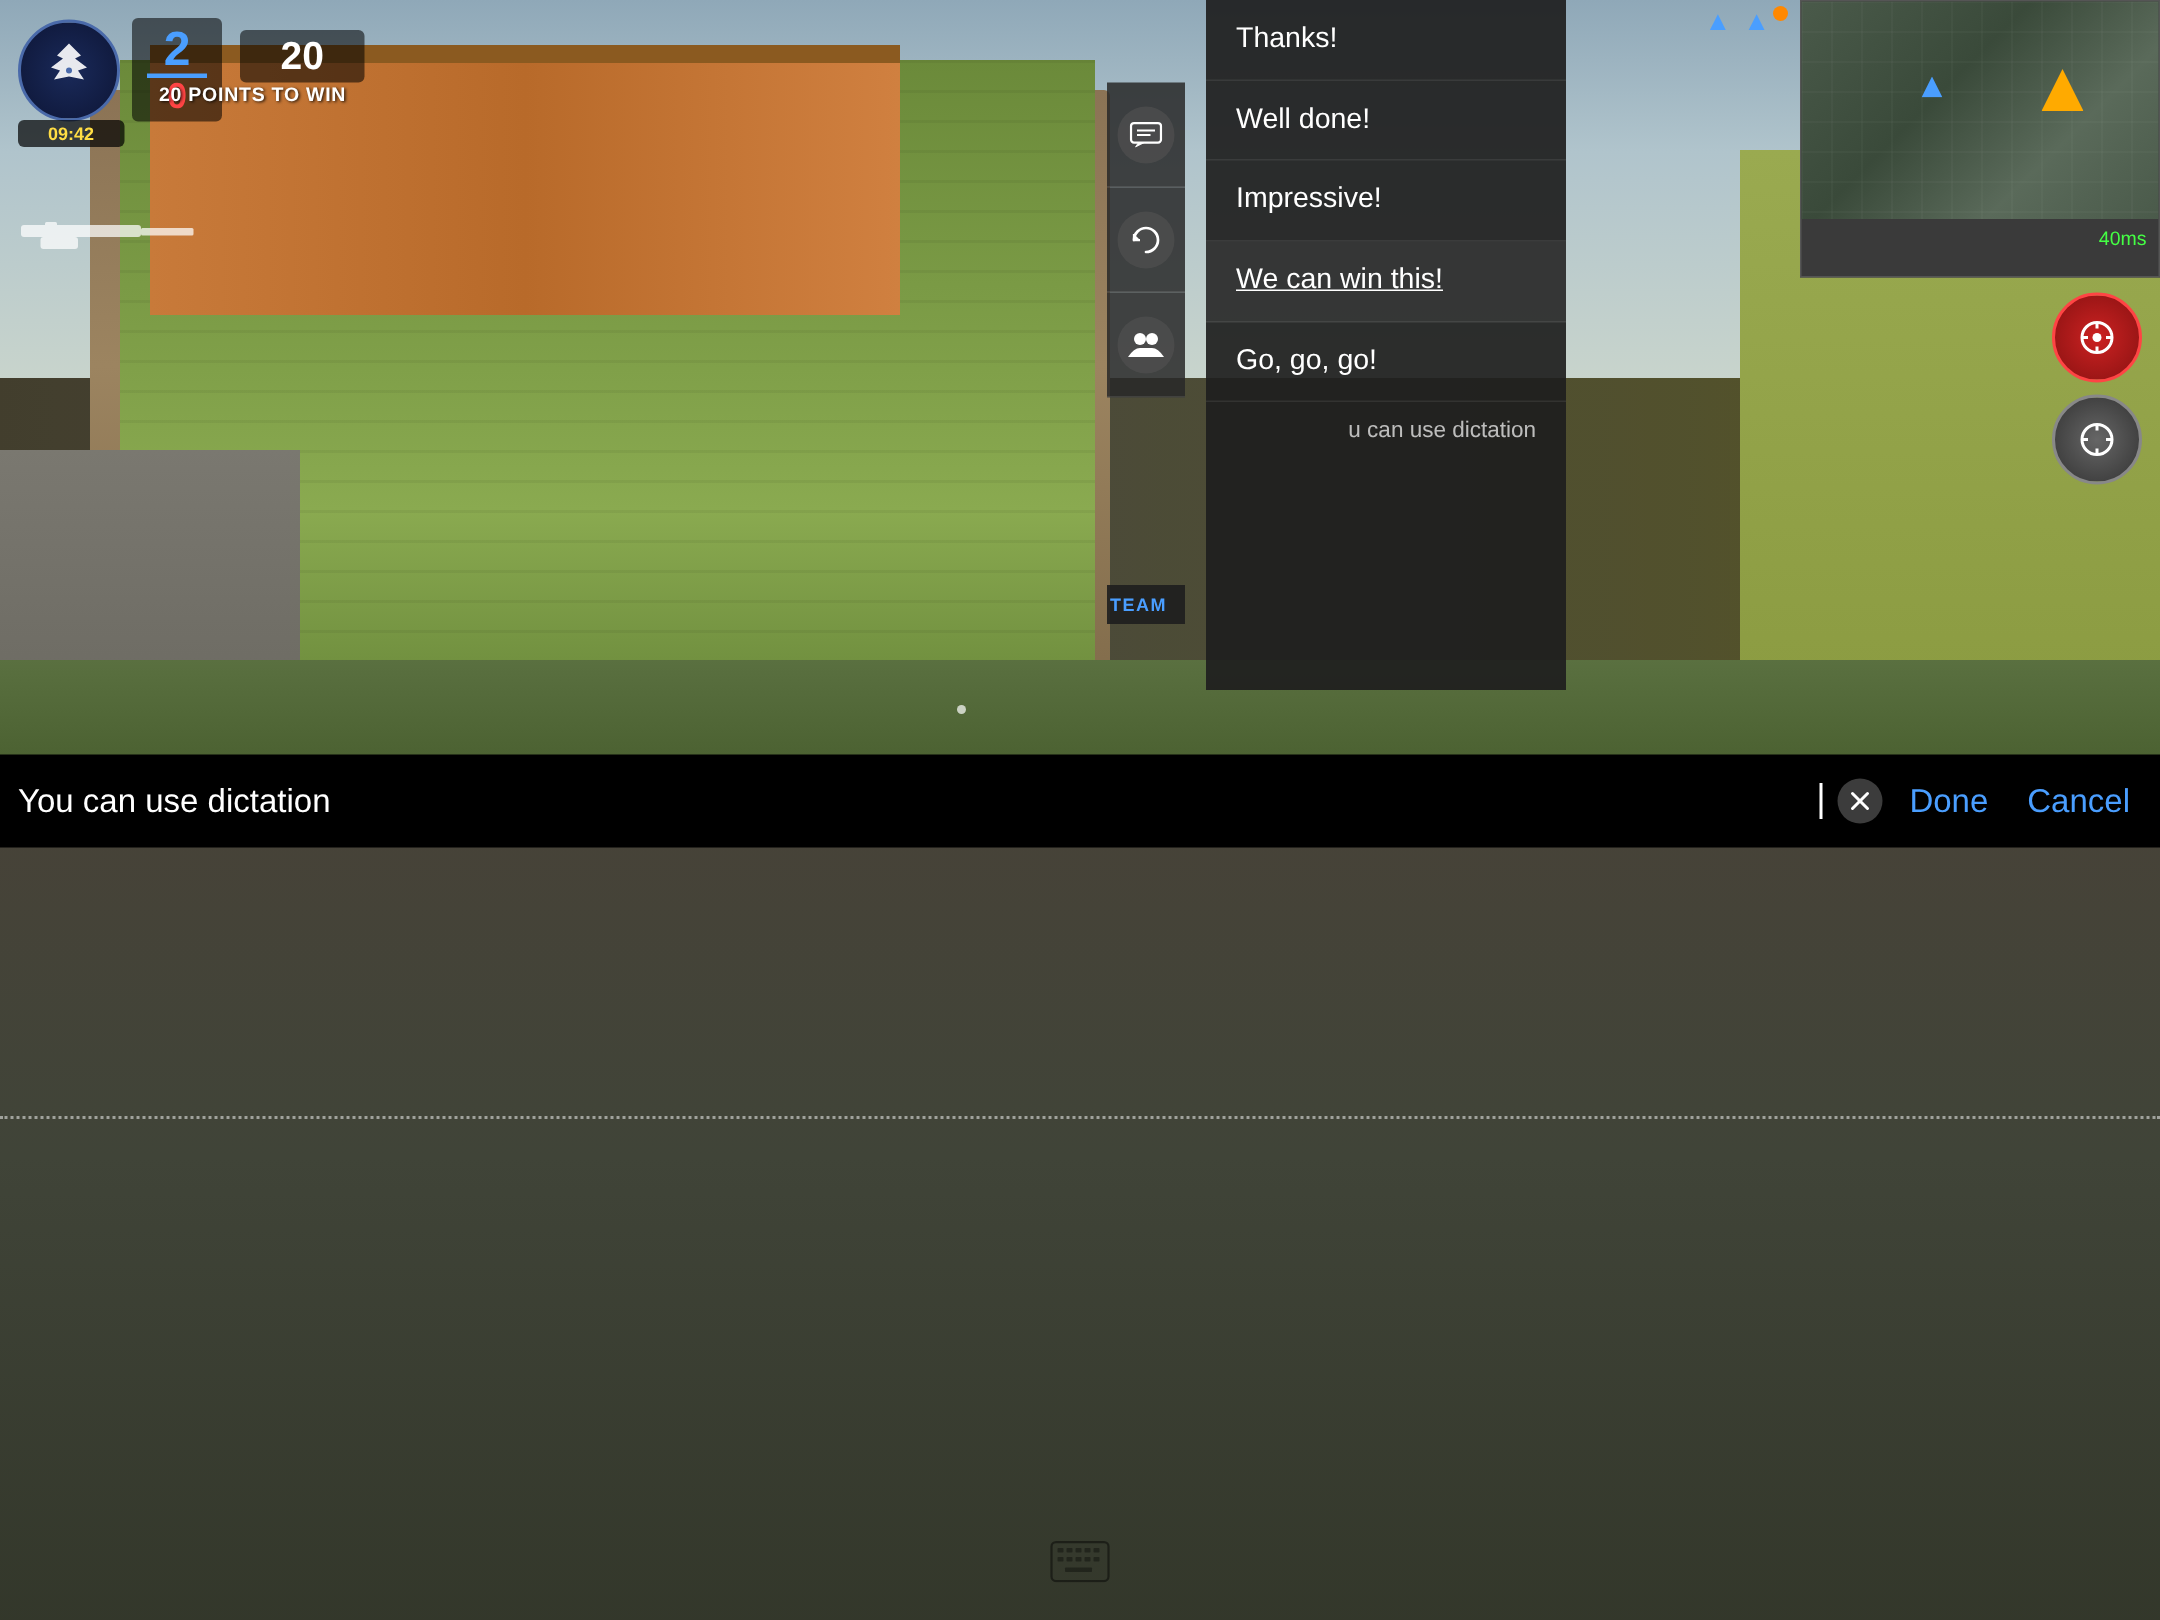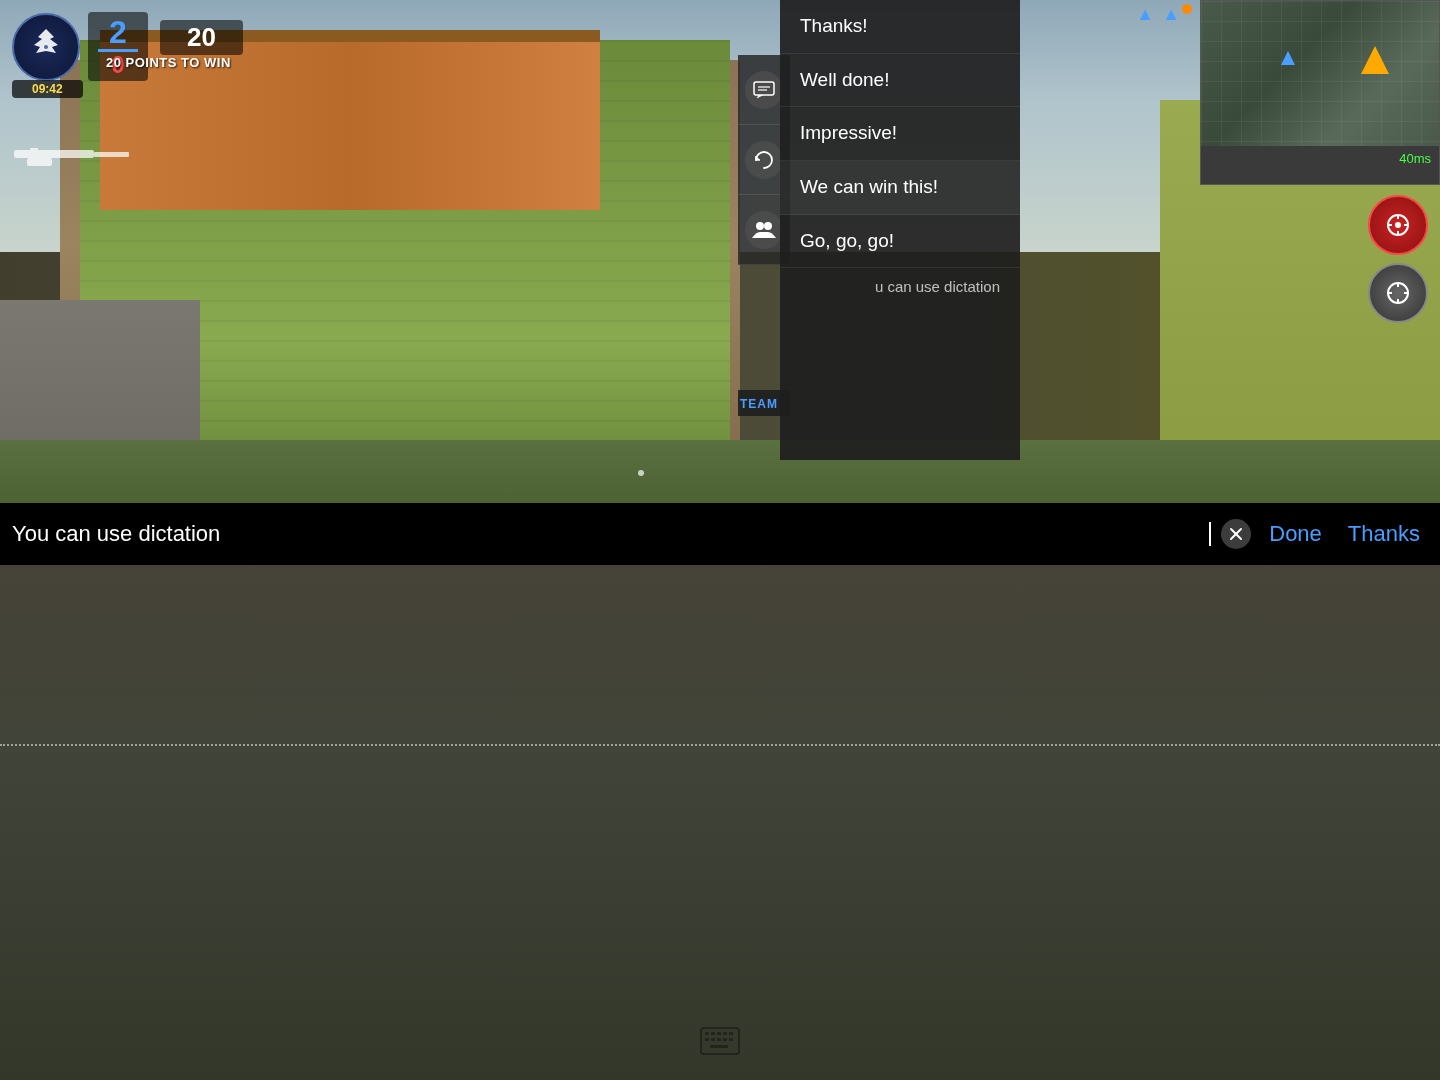--- a/index.html
+++ b/index.html
@@ -365,21 +365,21 @@
       border: 2px solid #888;
       display: flex;
       align-items: center;
       justify-content: center;
     }
 
     
     .quick-chat-panel {
       position: absolute;
       top: 0;
-      left: 780px;
+      left: 804px;
       width: 240px;
       height: 460px;
       background: rgba(30, 30, 30, 0.92);
       display: flex;
       flex-direction: column;
     }
 
     
     .side-icon-bar {
       position: absolute;
@@ -437,20 +437,21 @@
       color: white;
       font-size: 19px;
       font-weight: 400;
       cursor: pointer;
       border-bottom: 1px solid rgba(255,255,255,0.08);
       line-height: 1.3;
     }
 
     .chat-item.highlighted {
       background: rgba(255,255,255,0.05);
+      text-decoration: underline;
     }
 
     
     .chat-item-small {
       padding: 10px 20px;
       color: rgba(255,255,255,0.7);
       font-size: 15px;
       text-align: right;
     }
 
@@ -699,21 +700,21 @@
 <div class="input-bar">
   <span class="text-input-field" contenteditable="true" style="">You can use dictation</span>
     <span class="cursor-blink"></span>
   <div class="clear-btn">
     <svg width="14" height="14" viewBox="0 0 14 14" fill="white">
       <line x1="2" y1="2" x2="12" y2="12" stroke="white" stroke-width="2" stroke-linecap="round"></line>
       <line x1="12" y1="2" x2="2" y2="12" stroke="white" stroke-width="2" stroke-linecap="round"></line>
     </svg>
   </div>
   <span class="done-btn">Done</span>
-  <span class="cancel-btn">Thanks</span>
+  <span class="cancel-btn">Cancel</span>
 </div>
 
 <div class="lower-area"></div>
 
 <div class="dotted-separator"></div>
 
 <div class="keyboard-icon">
   <svg width="40" height="28" viewBox="0 0 40 28" fill="none">
     <rect x="1" y="1" width="38" height="26" rx="3" stroke="rgba(0,0,0,0.45)" stroke-width="1.5" fill="none"></rect>
     <rect x="5" y="5" width="4" height="3" rx="0.5" fill="rgba(0,0,0,0.35)"></rect>

